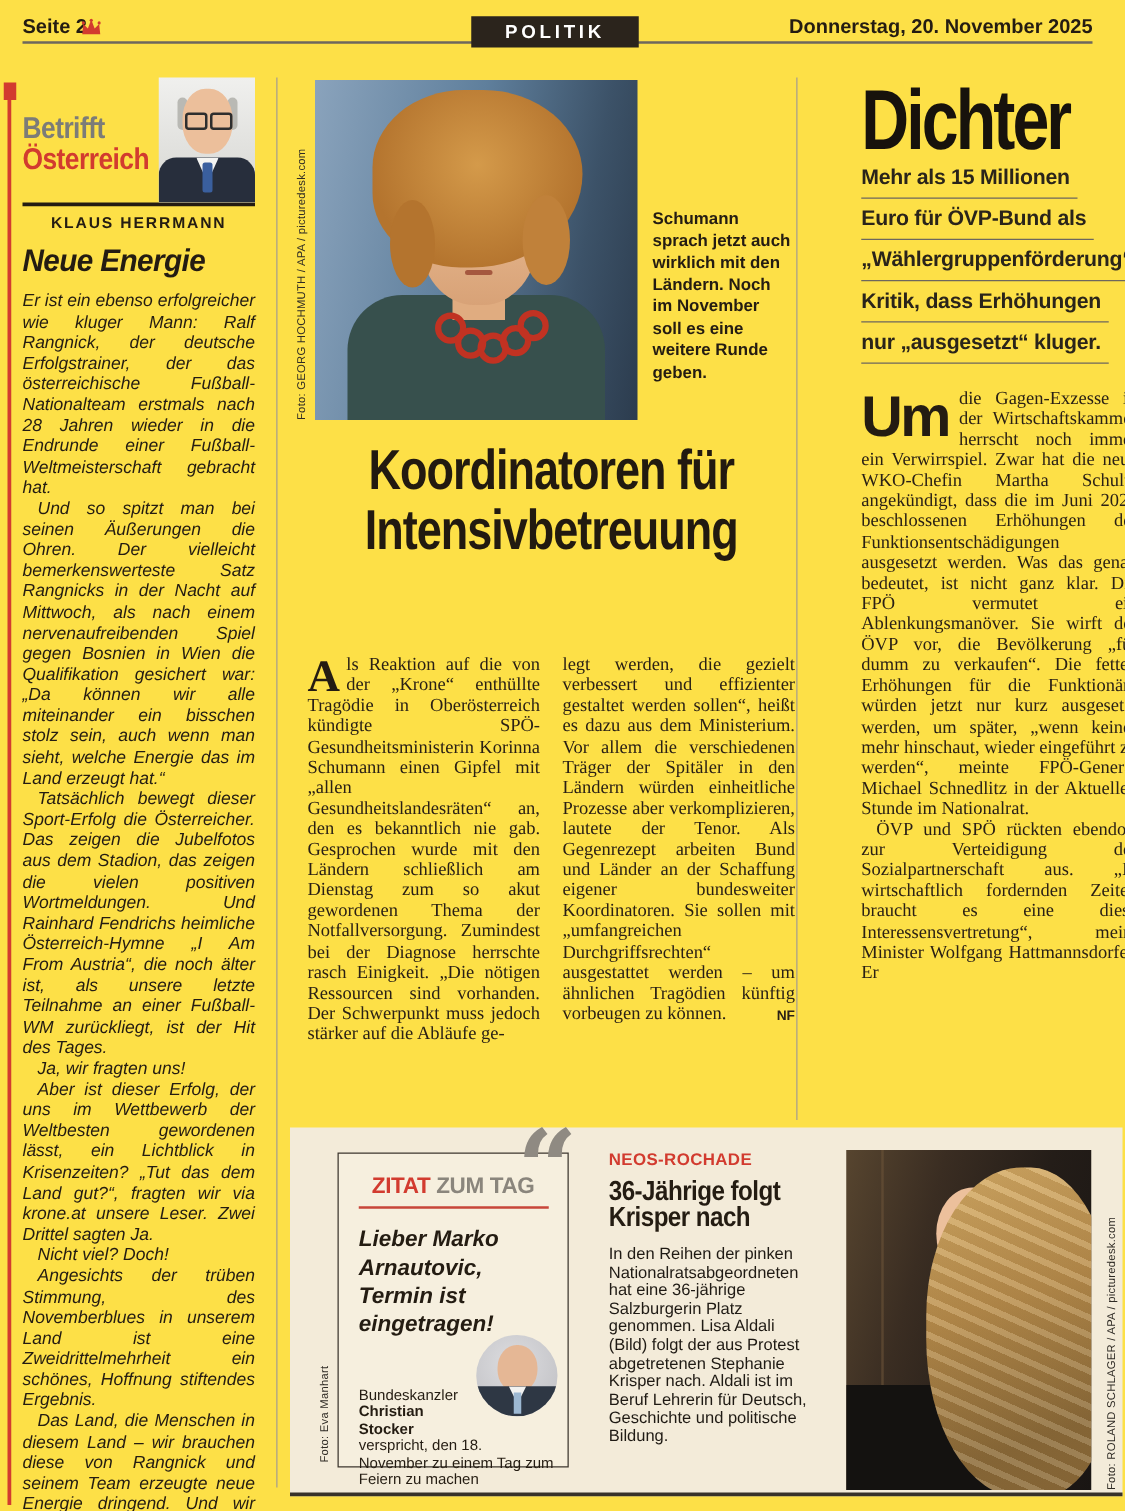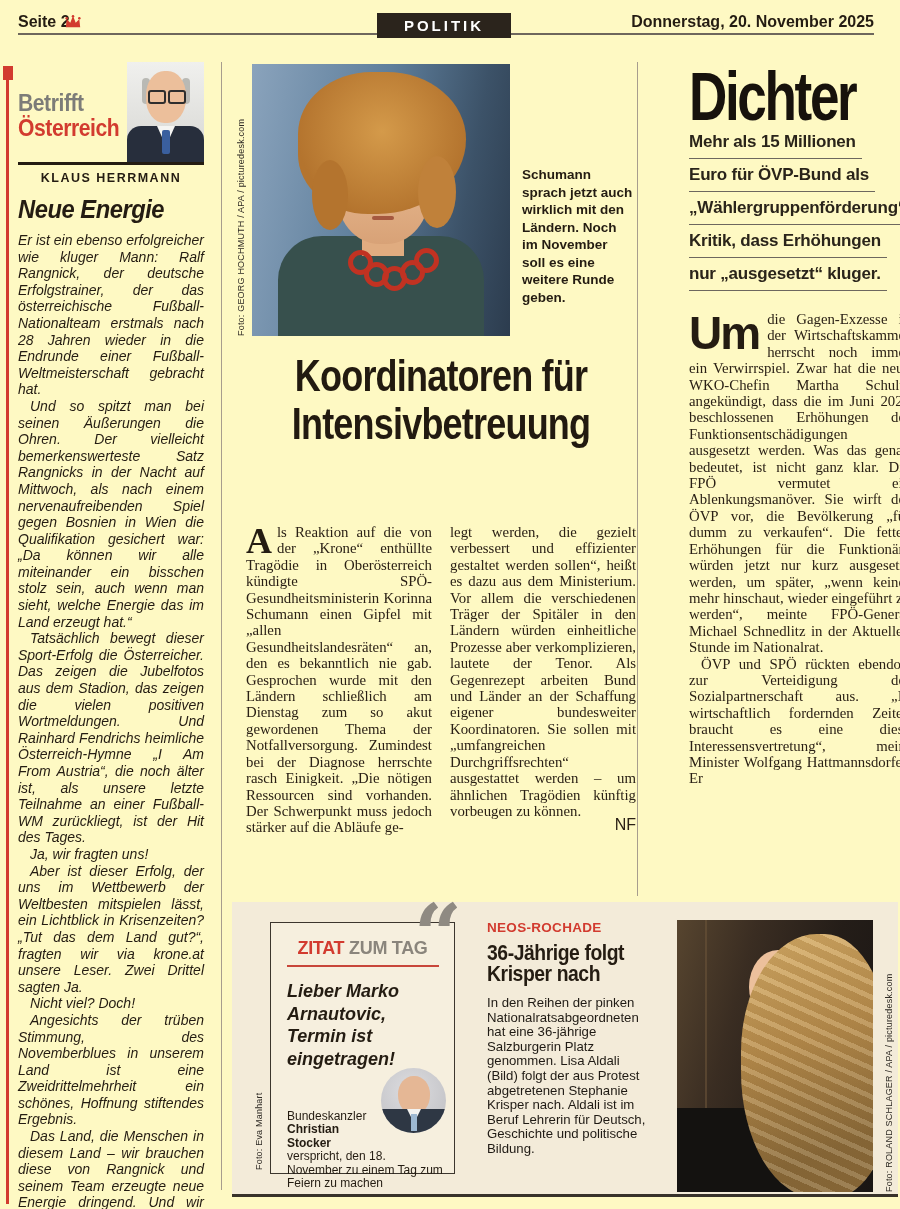--- a/index.html
+++ b/index.html
@@ -1,16 +1,16 @@
 <!DOCTYPE html>
 <html><head>
 <meta charset="utf-8">
 <style>
   html,body{margin:0;padding:0;background:#ffffff;}
-  .page{position:relative;width:900px;height:1209px;background:#fef9c3;overflow:hidden;
+  .page{position:relative;width:900px;height:1209px;background:#fde047;overflow:hidden;
         font-family:"Liberation Sans",sans-serif;color:#241c12;}
 
   
   .h-label{position:absolute;left:18px;top:13px;font-size:16px;font-weight:bold;}
   .crown{position:absolute;left:64px;top:14px;width:18px;height:15px;}
   .h-line{position:absolute;left:18px;top:33px;width:856px;height:2px;background:#6e675d;}
   .politik{position:absolute;left:378px;top:14px;width:132px;height:23px;background:#2b241c;
            color:#fff;font-weight:bold;font-size:15px;letter-spacing:3px;text-align:center;
            line-height:23px;box-shadow:0 0 0 1px #2b241c;}
   .h-date{position:absolute;right:26px;top:13px;font-size:16px;font-weight:bold;}
@@ -86,22 +86,22 @@
            transform:scaleX(.8);transform-origin:center;white-space:nowrap;}
   .sub-wrap{margin-top:10px;}
   .sub-line{display:inline-block;font-size:17.5px;font-weight:bold;color:#2c261c;
             border-bottom:2px solid #8d8579;padding:0 10px 5px;margin-top:4px;}
   .serif{font-family:"Liberation Serif",serif;font-size:14.8px;line-height:16.4px;
          text-align:justify;color:#2a2015;margin:0;}
   .mcol1{position:absolute;left:246px;top:524px;width:186px;}
   .mcol2{position:absolute;left:450px;top:524px;width:186px;}
   .drop-a{float:left;font-family:"Liberation Serif",serif;font-weight:bold;font-size:36px;
           line-height:30px;padding:2px 5px 0 0;color:#241c12;}
-  .byline{float:right;font-family:"Liberation Sans",sans-serif;font-weight:normal;font-size:16px;
-          padding-top:2px;margin-top:12px;}
+  .byline{float:right;font-family:"Liberation Sans",sans-serif;font-weight:bold;font-size:11px;
+          padding-top:2px;}
 
   
   .right-col{position:absolute;left:689px;top:60px;width:221px;}
   .dichter{font-size:68px;line-height:72px;font-weight:bold;letter-spacing:-3px;color:#17120c;
            transform:scaleX(.78);transform-origin:left;white-space:nowrap;}
   .lede{}
   .lede-line{display:block;}
   .lede-line span{display:inline-block;font-size:17px;font-weight:bold;color:#2a241a;
                   letter-spacing:-0.2px;border-bottom:1.5px solid #6d675e;
                   padding:0 6px 6px 0;margin-bottom:6px;}
@@ -190,21 +190,21 @@
         <div class="her-tie"></div>
       </div>
     </div>
     <div class="author">KLAUS HERRMANN</div>
     <div class="nt">Neue Energie</div>
     <div class="left-body">
       <p>Er ist ein ebenso erfolgreicher wie kluger Mann: Ralf Rangnick, der deutsche Erfolgstrainer, der das österreichische Fußball-Nationalteam erstmals nach 28 Jahren wieder in die Endrunde einer Fußball-Weltmeisterschaft gebracht hat.</p>
       <p>Und so spitzt man bei seinen Äußerungen die Ohren. Der vielleicht bemerkenswerteste Satz Rangnicks in der Nacht auf Mittwoch, als nach einem nervenaufreibenden Spiel gegen Bosnien in Wien die Qualifikation gesichert war: „Da können wir alle miteinander ein bisschen stolz sein, auch wenn man sieht, welche Energie das im Land erzeugt hat.“</p>
       <p>Tatsächlich bewegt dieser Sport-Erfolg die Österreicher. Das zeigen die Jubelfotos aus dem Stadion, das zeigen die vielen positiven Wortmeldungen. Und Rainhard Fendrichs heimliche Österreich-Hymne „I Am From Austria“, die noch älter ist, als unsere letzte Teilnahme an einer Fußball-WM zurückliegt, ist der Hit des Tages.</p>
       <p>Ja, wir fragten uns!</p>
-      <p>Aber ist dieser Erfolg, der uns im Wettbewerb der Weltbesten mitspielen lässt, ein Lichtblick in Krisenzeiten? „Tut das dem Land gut?“, fragten wir via krone.at unsere Leser. Zwei Drittel sagten Ja.</p>
+      <p>Aber ist dieser Erfolg, der uns im Wettbewerb der Weltbesten gewordenen lässt, ein Lichtblick in Krisenzeiten? „Tut das dem Land gut?“, fragten wir via krone.at unsere Leser. Zwei Drittel sagten Ja.</p>
       <p>Nicht viel? Doch!</p>
       <p>Angesichts der trüben Stimmung, des Novemberblues in unserem Land ist eine Zweidrittelmehrheit ein schönes, Hoffnung stiftendes Ergebnis.</p>
       <p>Das Land, die Menschen in diesem Land – wir brauchen diese von Rangnick und seinem Team erzeugte neue Energie dringend. Und wir sollten sie nützen.</p>
     </div>
 
   </div>
 
   <div class="vcredit credit-schumann">Foto: GEORG HOCHMUTH / APA / picturedesk.com</div>
   <div class="schumann">
     <div class="sch-body"></div>

